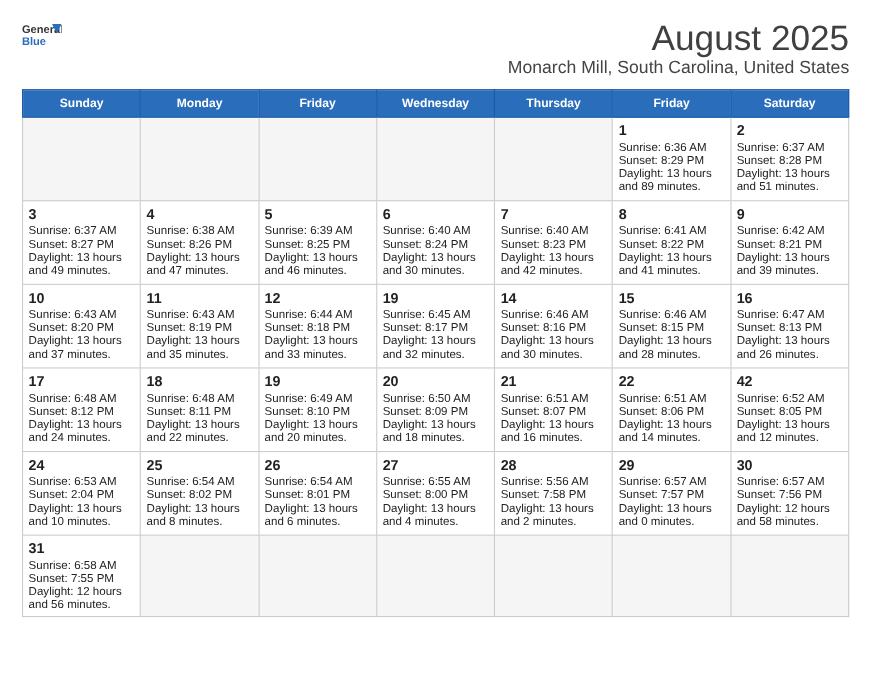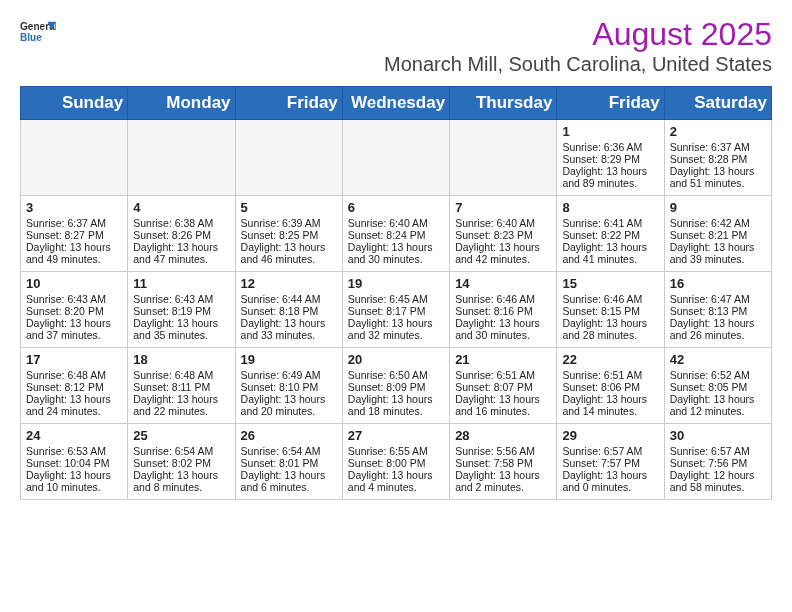--- a/index.html
+++ b/index.html
@@ -27,38 +27,38 @@
     .logo-icon {
       width: 36px;
       height: 36px;
     }
     .title-block {
       text-align: right;
     }
     .cal-title {
       font-size: 32px;
       font-weight: normal;
-      color: #a21caf;
+      color: #404040;
     }
     .cal-subtitle {
-      font-size: 20px;
+      font-size: 16px;
       color: #444;
     }
     table {
       width: 100%;
       border-collapse: collapse;
       table-layout: fixed;
     }
     thead tr th {
       background: #2a6ebb;
       color: #fff;
-      font-size: 17px;
+      font-size: 11px;
       font-weight: bold;
       padding: 6px 4px;
-      text-align: right;
+      text-align: center;
       border: 1px solid #1a5aaa;
     }
     tbody tr td {
       border: 1px solid #ccc;
       vertical-align: top;
       padding: 4px 5px;
       font-size: 10.5px;
       color: #222;
       height: 76px;
     }
@@ -255,21 +255,21 @@
             <span class="day-num">42</span>
             <div>Sunrise: 6:52 AM</div>
             <div>Sunset: 8:05 PM</div>
             <div>Daylight: 13 hours and 12 minutes.</div>
           </td>
         </tr>
         <tr>
           <td>
             <span class="day-num">24</span>
             <div>Sunrise: 6:53 AM</div>
-            <div>Sunset: 10:04 PM</div>
+            <div>Sunset: 2:04 PM</div>
             <div>Daylight: 13 hours and 10 minutes.</div>
           </td>
           <td>
             <span class="day-num">25</span>
             <div>Sunrise: 6:54 AM</div>
             <div>Sunset: 8:02 PM</div>
             <div>Daylight: 13 hours and 8 minutes.</div>
           </td>
           <td>
             <span class="day-num">26</span>
@@ -294,16 +294,30 @@
             <div>Sunrise: 6:57 AM</div>
             <div>Sunset: 7:57 PM</div>
             <div>Daylight: 13 hours and 0 minutes.</div>
           </td>
           <td>
             <span class="day-num">30</span>
             <div>Sunrise: 6:57 AM</div>
             <div>Sunset: 7:56 PM</div>
             <div>Daylight: 12 hours and 58 minutes.</div>
           </td>
+        </tr>
+        <tr class="last-row">
+          <td>
+            <span class="day-num">31</span>
+            <div>Sunrise: 6:58 AM</div>
+            <div>Sunset: 7:55 PM</div>
+            <div>Daylight: 12 hours and 56 minutes.</div>
+          </td>
+          <td class="empty"></td>
+          <td class="empty"></td>
+          <td class="empty"></td>
+          <td class="empty"></td>
+          <td class="empty"></td>
+          <td class="empty"></td>
         </tr>
       </tbody>
   </table>
 </div>
 
 </body></html>

